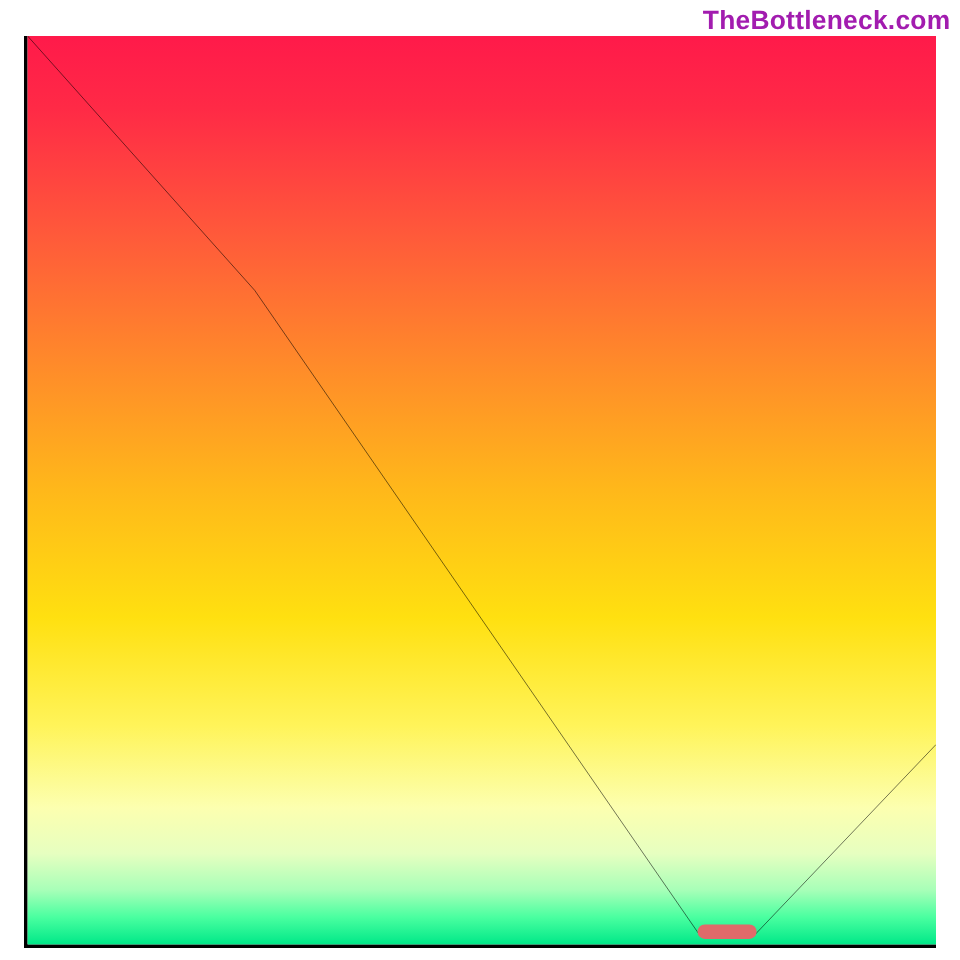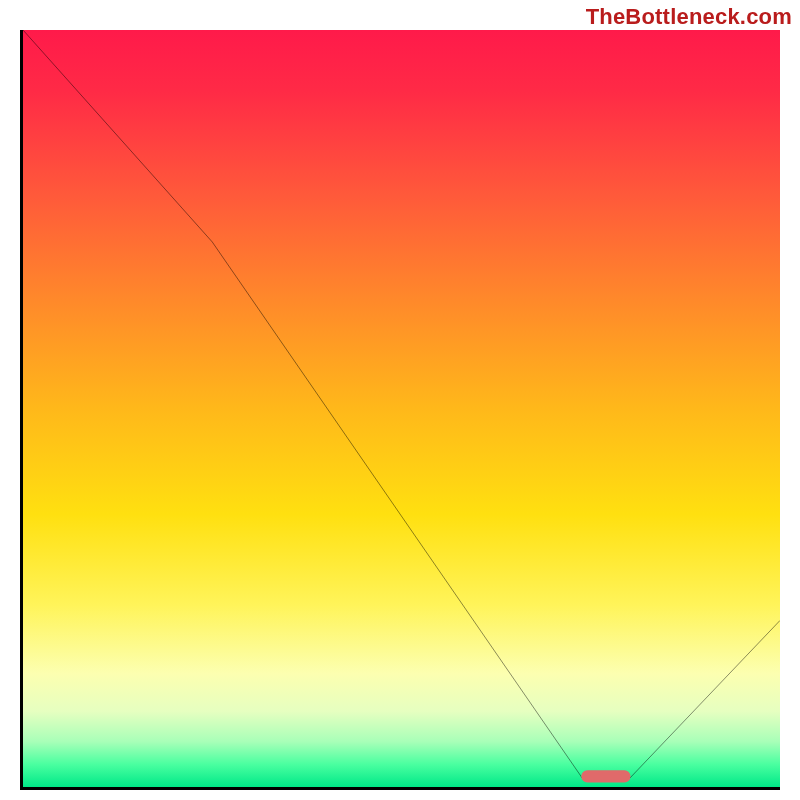--- a/index.html
+++ b/index.html
@@ -15,21 +15,21 @@
     position: relative;
     width: 800px;
     height: 800px;
   }
   .watermark {
     position: absolute;
     top: 4px;
     right: 8px;
     font-size: 22px;
     font-weight: 600;
-    color: #b91c1c;
+    color: #a21caf;
     letter-spacing: 0.2px;
   }
   .plot-area {
     position: absolute;
     left: 20px;
     top: 30px;
     width: 760px;
     height: 760px;
     border: 3px solid #000;
     border-top: none;

